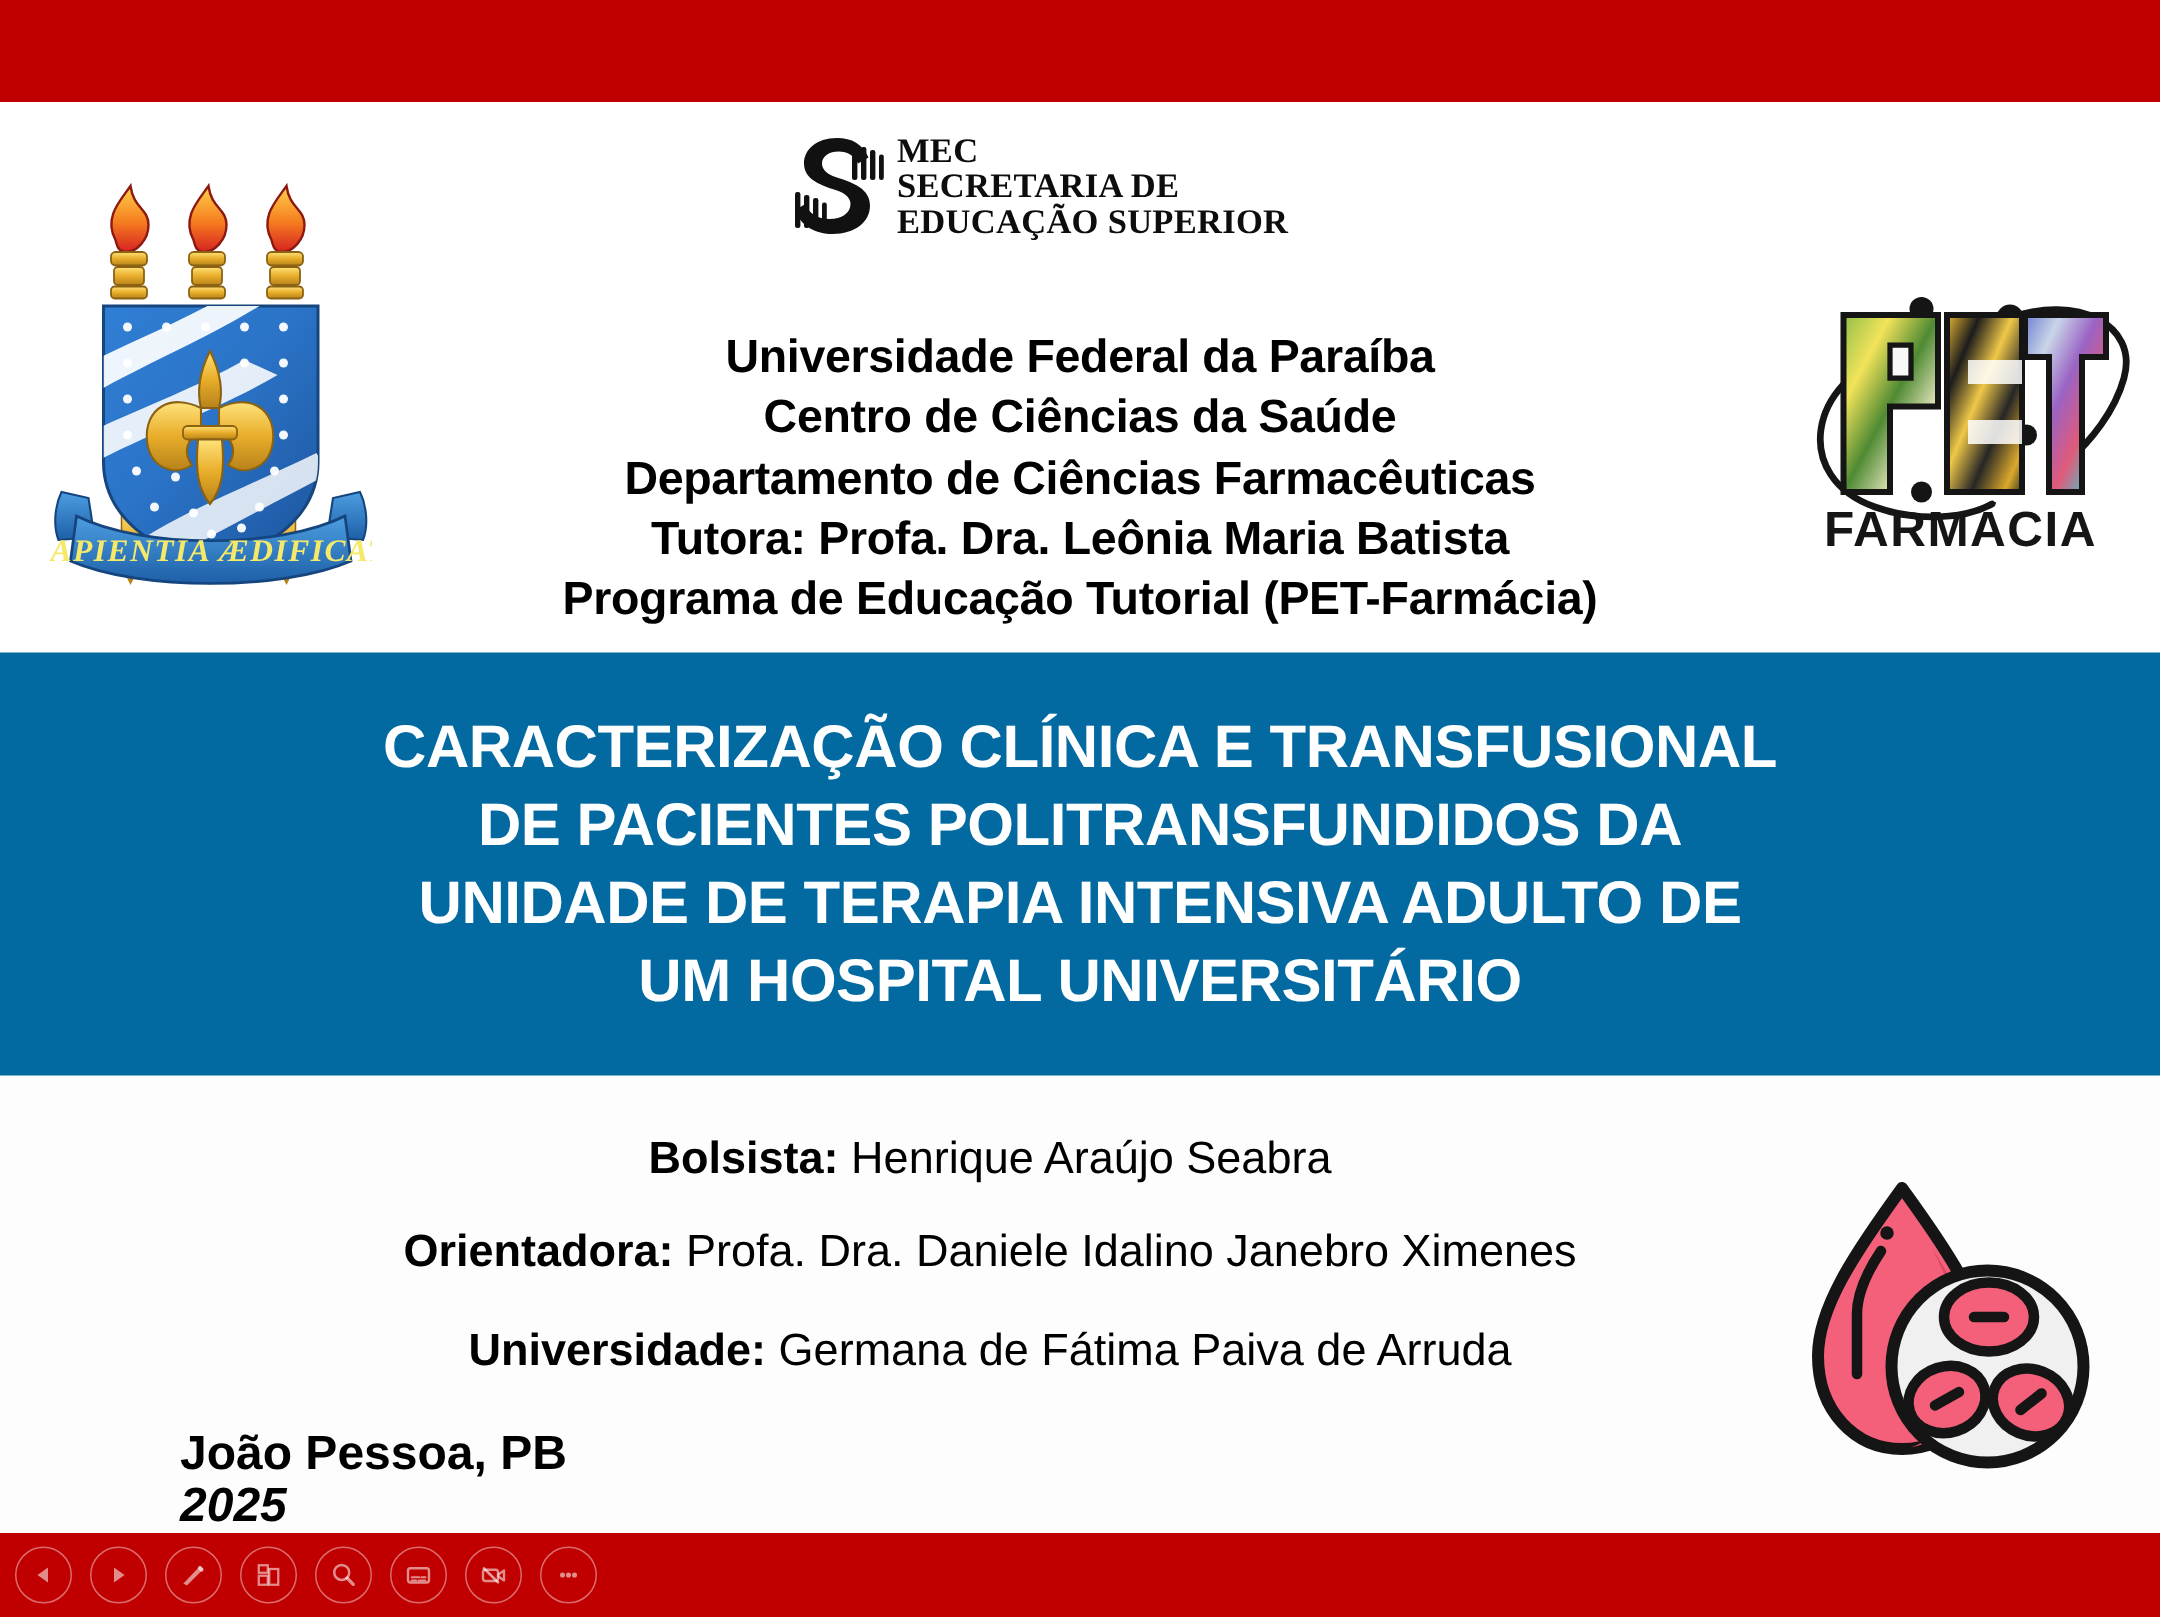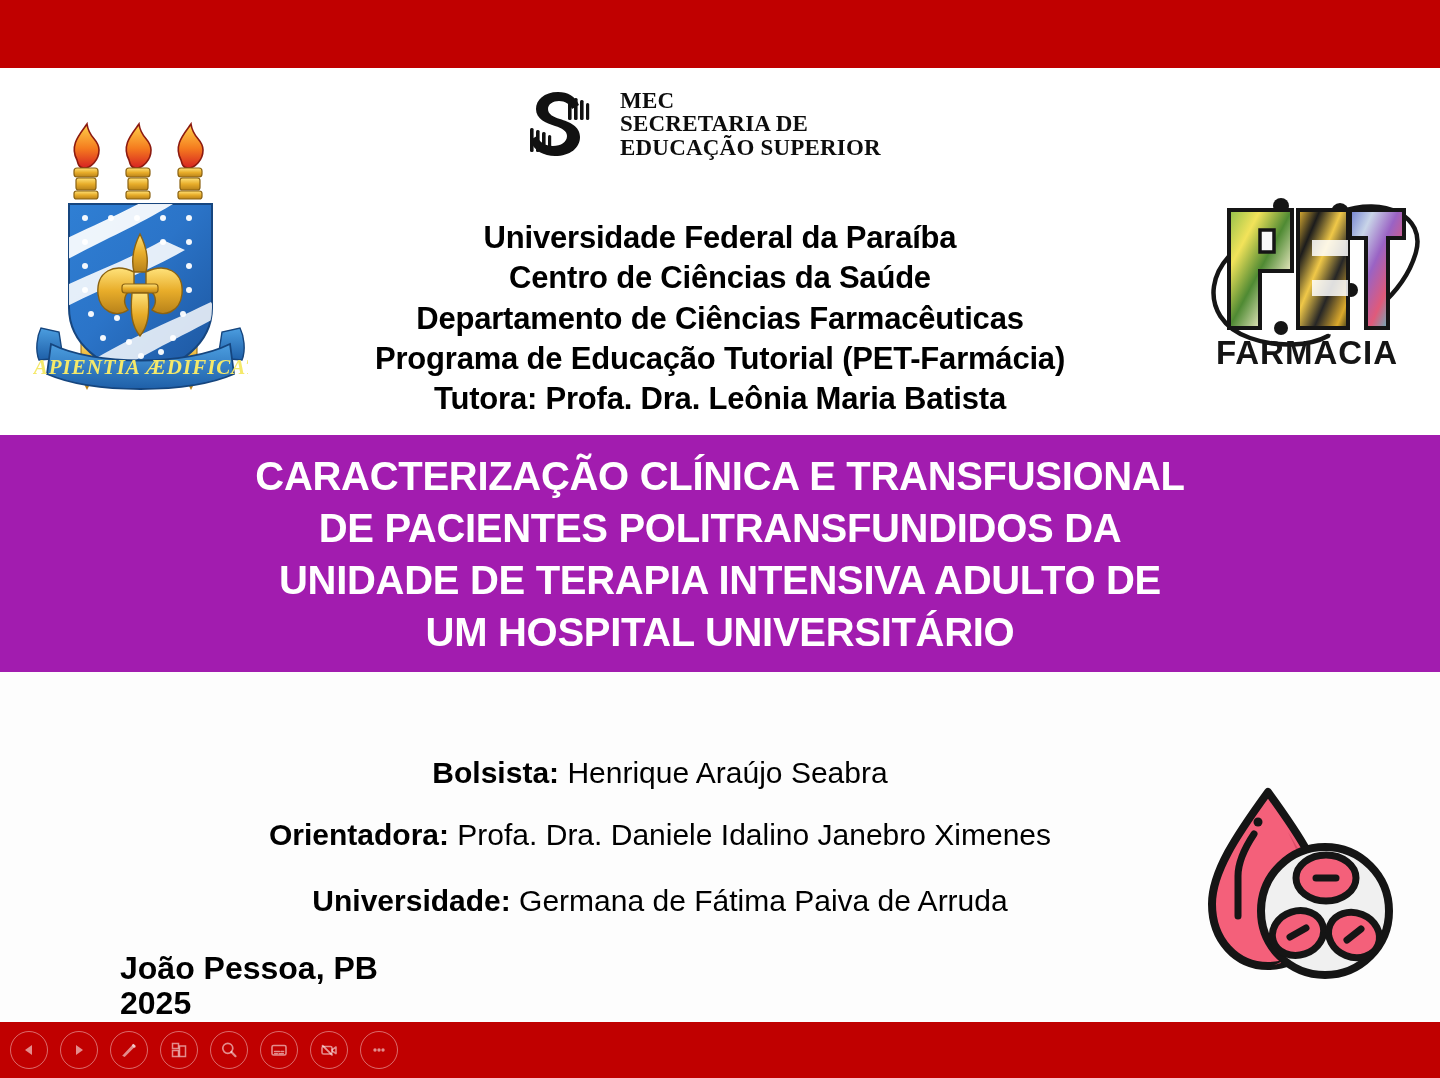--- a/index.html
+++ b/index.html
@@ -42,21 +42,21 @@
   }
 
   .mec-logo {
     position: absolute;
     left: 528px;
     top: 84px;
     width: 400px;
     height: 80px;
     display: flex;
     align-items: center;
-    gap: 30px;
+    gap: 8px;
   }
   .mec-mark { width: 62px; height: 68px; flex: 0 0 auto; }
   .mec-text {
     font-family: "Liberation Serif", serif;
     font-weight: bold;
     color: #0d0d0d;
     line-height: 1.02;
     font-size: 23px;
     letter-spacing: 0.2px;
   }
@@ -90,22 +90,22 @@
     top: 168px;
     width: 238px;
     height: 205px;
   }
 
   
   .title-band {
     position: absolute;
     left: 0; top: 435px;
     width: 1440px;
-    height: 237px;
-    background: #a21caf;
+    height: 282px;
+    background: #0369a1;
     display: flex;
     align-items: center;
     justify-content: center;
   }
   .title-text {
     width: 1230px;
     text-align: center;
     color: #ffffff;
     font-weight: bold;
     font-size: 40px;
@@ -138,21 +138,21 @@
   .place-line {
     position: absolute;
     left: 120px;
     width: 1080px;
     text-align: left;
     font-size: 32px;
     font-weight: bold;
     color: #000000;
   }
   .place-city { top: 950px; }
-  .place-year { top: 985px; }
+  .place-year { top: 985px; font-style: italic; }
 
   .blood-icon {
     position: absolute;
     left: 1192px;
     top: 780px;
     width: 205px;
     height: 212px;
   }
 
   
@@ -309,22 +309,22 @@
       <div>MEC</div>
       <div>SECRETARIA DE</div>
       <div>EDUCAÇÃO SUPERIOR</div>
     </div>
   </div>
 
   <div class="univ-lines">
     <div>Universidade Federal da Paraíba</div>
     <div>Centro de Ciências da Saúde</div>
     <div>Departamento de Ciências Farmacêuticas</div>
+    <div>Tutora: Profa. Dra. Leônia Maria Batista</div>
     <div>Programa de Educação Tutorial (PET-Farmácia)</div>
-    <div>Tutora: Profa. Dra. Leônia Maria Batista</div>
   </div>
 
   <div class="pet-logo">
     <svg viewBox="0 0 238 205" width="238" height="205">
       <defs>
         <linearGradient id="petP" x1="0" y1="0" x2="1" y2="1">
           <stop offset="0%" stop-color="#8fbf4a"></stop>
             <stop offset="25%" stop-color="#f2e35a"></stop>
           <stop offset="50%" stop-color="#4f8a33"></stop>
             <stop offset="75%" stop-color="#e8e8c0"></stop>

